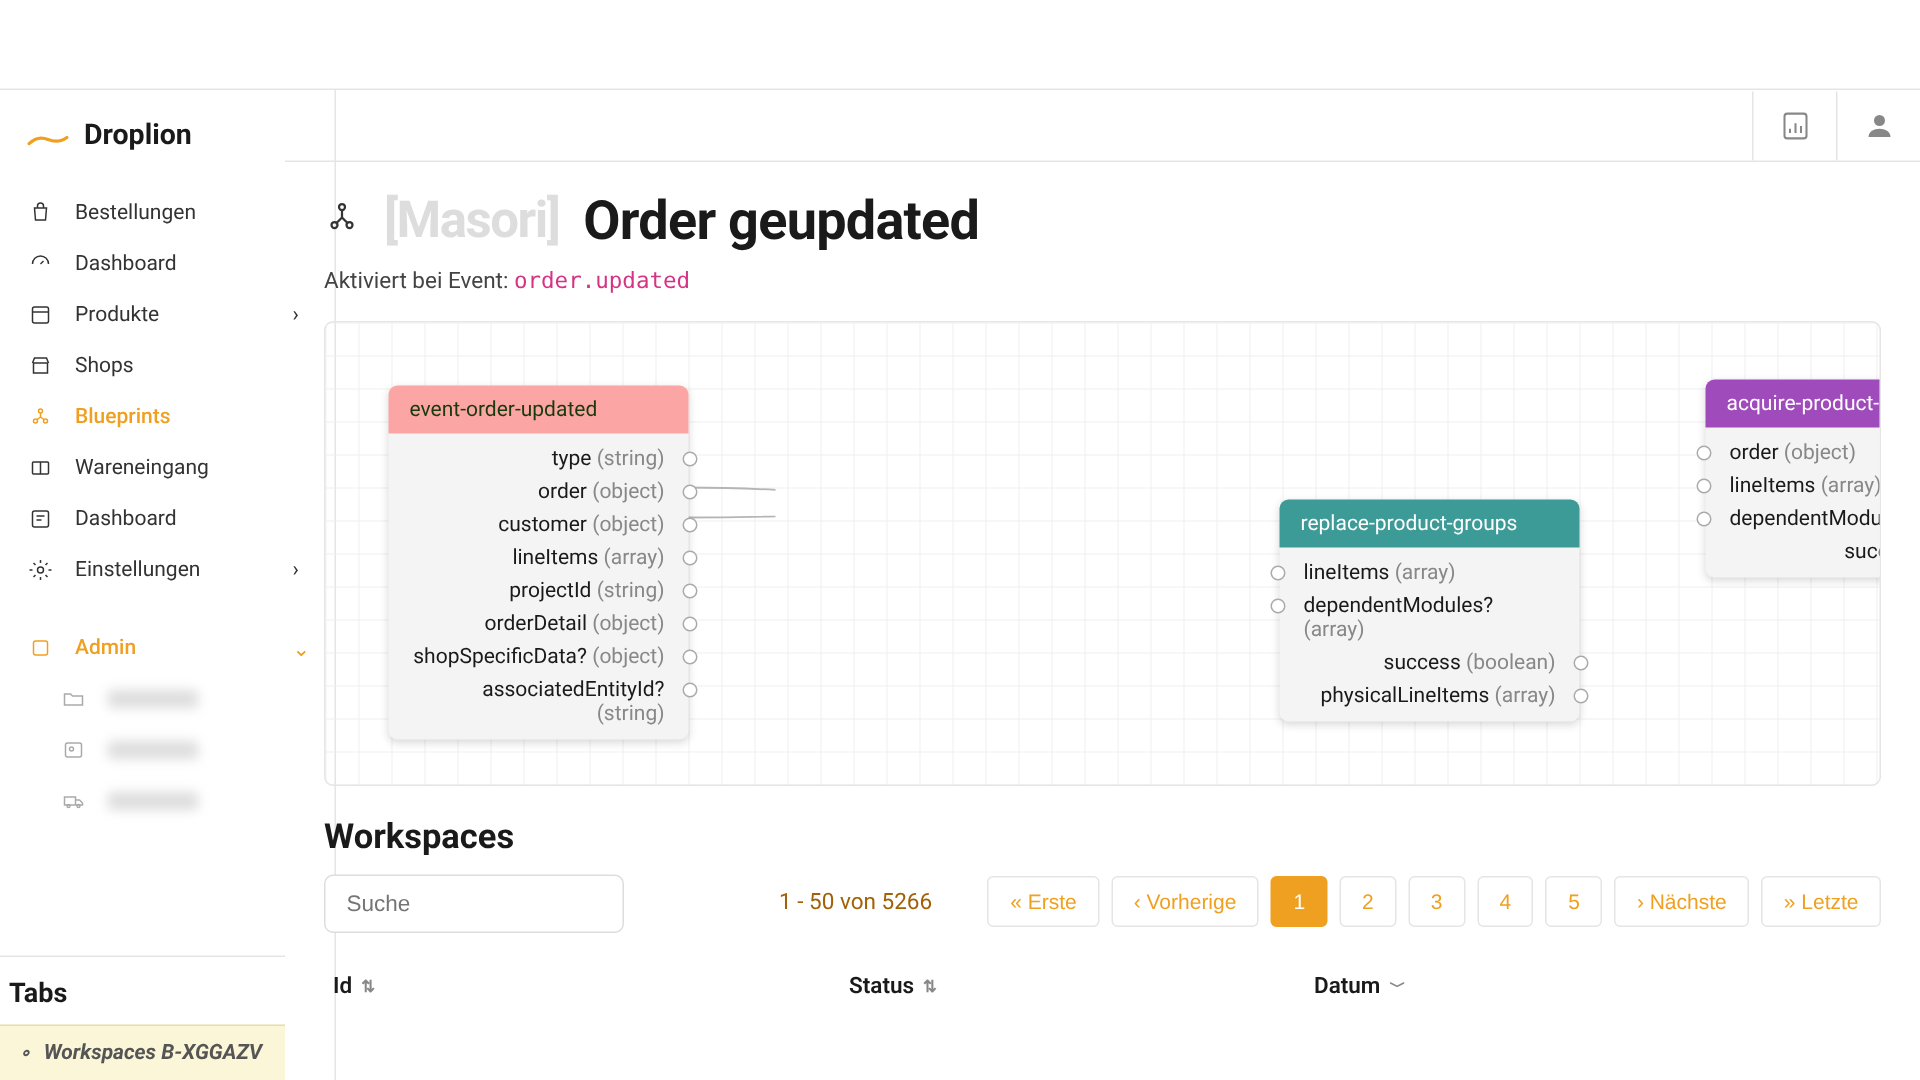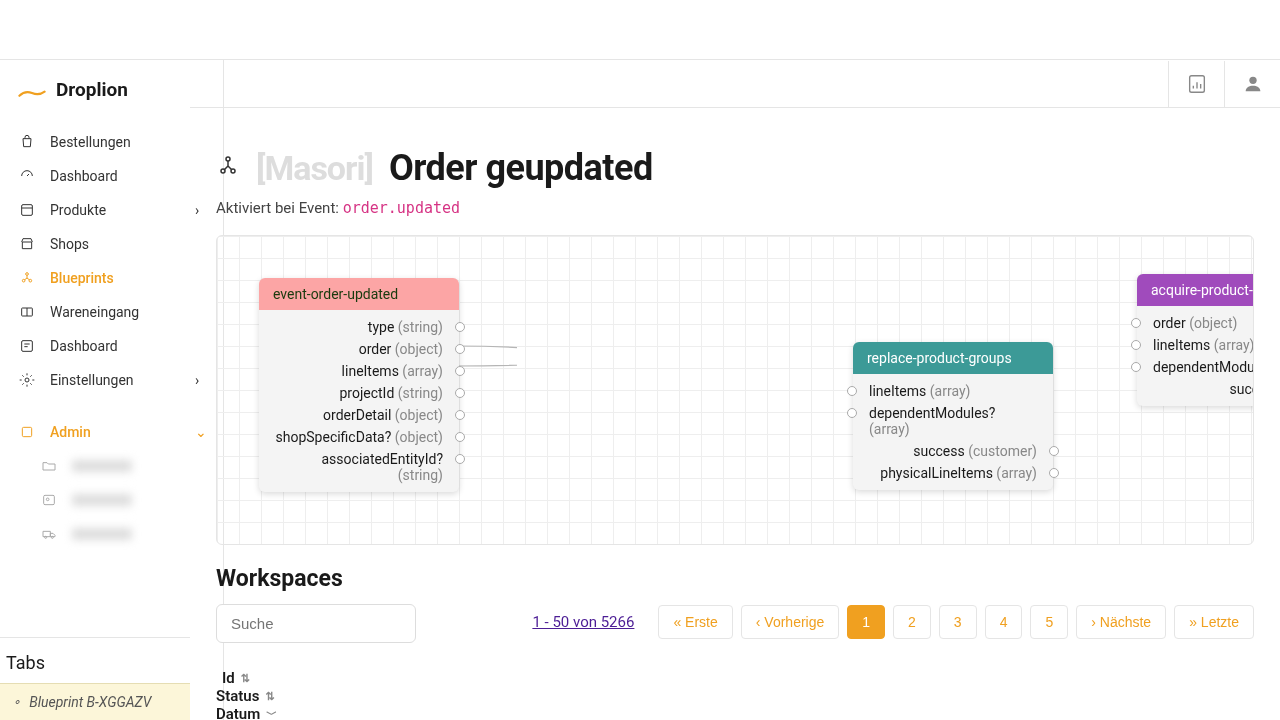--- a/index.html
+++ b/index.html
@@ -14,26 +14,26 @@
 .nav { padding: 6px 0; }
 .nav-item { display: flex; align-items: center; gap: 14px; padding: 8px 18px; color: #333; font-size: 14px; cursor: pointer; }
 .nav-item.active { color: #f0a020; font-weight: 500; }
 .nav-item.admin { color: #f0a020; margin-top: 18px; font-weight: 500; }
 .nav-item .spacer { flex: 1; }
 .nav-icon { width: 18px; height: 18px; display: flex; align-items: center; justify-content: center; }
 .nav-icon svg { width: 16px; height: 16px; stroke: currentColor; fill: none; stroke-width: 1.5; }
 .chevron { width: 10px; }
 .sub-item { display: flex; align-items: center; gap: 14px; padding: 8px 18px 8px 40px; cursor: pointer; font-size: 14px; color: #aaa; }
 .sub-item .blur { filter: blur(4px); background: #ddd; height: 12px; width: 60px; border-radius: 2px; }
-.tabs-section { position: absolute; bottom: 0; left: 0; width: 190px; border-top: 1px solid #e5e5e5; padding-top: 8px; }
+.tabs-section { position: absolute; bottom: 0; left: 0; width: 190px; border-top: 1px solid #e5e5e5; padding-top: 8px; font-weight: bold; }
 .tabs-label { font-size: 18px; padding: 6px 6px 10px 6px; }
 .tab-item { background: #fcf6d9; padding: 10px 12px; font-style: italic; font-size: 14px; display: flex; align-items: center; gap: 8px; color: #555; cursor: pointer; border-top: 1px solid #e5ddb3; }
 .tab-item-icon { font-size: 11px; }
 .main { position: absolute; top: 108px; left: 190px; right: 0; bottom: 0; padding: 18px 26px; overflow: hidden; }
-.title-row { display: flex; align-items: center; gap: 16px; margin-top: 21px; }
+.title-row { display: flex; align-items: center; gap: 16px; }
 .title-icon svg { width: 24px; height: 24px; stroke: #333; fill: none; stroke-width: 1.5; }
 .title-redacted { color: #ddd; font-weight: 700; font-size: 34px; letter-spacing: -1px; }
 .title { font-size: 36px; font-weight: 700; letter-spacing: -0.5px; }
 .subtitle { margin-top: 10px; font-size: 15px; color: #444; }
 .subtitle .event { color: #d63384; font-family: monospace; font-size: 15px; }
 .canvas { position: relative; margin-top: 18px; height: 310px; border: 1px solid #e5e5e5; border-radius: 6px; overflow: hidden;
   background-image:
     linear-gradient(#eee 1px, transparent 1px),
     linear-gradient(90deg, #eee 1px, transparent 1px);
   background-size: 22px 22px;
@@ -44,33 +44,33 @@
 .node-teal .node-header { background: #3c9a97; }
 .node-purple .node-header { background: #a04bbc; }
 .node-body { padding: 6px 0; }
 .prop { padding: 3px 16px; text-align: right; position: relative; }
 .prop.left { text-align: left; }
 .prop .type { color: #888; }
 .port { position: absolute; top: 6px; width: 10px; height: 10px; border-radius: 50%; background: #fff; border: 1px solid #aaa; }
 .port.right { right: -6px; }
 .port.left { left: -6px; }
 .node1 { left: 42px; top: 42px; width: 200px; }
-.node2 { left: 636px; top: 106px; width: 200px; }
+.node2 { left: 636px; top: 118px; width: 200px; }
 .node3 { left: 920px; top: 38px; width: 160px; }
 .edges { position: absolute; inset: 0; pointer-events: none; }
 .edges path { stroke: #b5b5b5; stroke-width: 1.2; fill: none; }
 .workspaces-title { font-size: 23px; font-weight: 700; margin-top: 20px; }
 .search-input { margin-top: 12px; padding: 10px 14px; border: 1px solid #ddd; border-radius: 6px; width: 200px; font-size: 15px; }
 .pagination-row { display: flex; align-items: center; gap: 8px; margin-top: -38px; justify-content: flex-end; }
-.range { font-size: 15px; color: #4c1d95; margin-right: 16px; text-decoration: underline; }
+.range { font-size: 15px; color: #a16207; margin-right: 29px; }
 .page-btn { padding: 8px 14px; border: 1px solid #e5e5e5; background: #fff; border-radius: 4px; font-size: 14px; cursor: pointer; color: #333; }
 .page-btn.nav-page { color: #f0a020; }
 .page-btn.active { background: #f0a020; color: #fff; border-color: #f0a020; }
 .page-btn.num { color: #f0a020; }
-.table-header { display: flex; margin-top: 30px; font-size: 15px; font-weight: 600; flex-direction: column; }
+.table-header { display: flex; margin-top: 30px; font-size: 15px; font-weight: 600; }
 .th { display: flex; align-items: center; gap: 6px; }
 .th-id { width: 350px; padding-left: 6px; }
 .th-status { width: 310px; }
 .th-date { width: 220px; }
 .sort-icon { font-size: 11px; color: #888; }
 </style>
 </head>
 <body>
 
 <div class="topspace"></div>
@@ -216,21 +216,21 @@
         </span>
         <span class="blur"></span>
       </div>
   </div>
 </div>
 
 <div class="tabs-section">
   <div class="tabs-label">Tabs</div>
   <div class="tab-item">
     <span class="tab-item-icon">⚬</span>
-    <span>Blueprint B-XGGAZV</span>
+    <span>Workspaces B-XGGAZV</span>
   </div>
 </div>
 
 <div class="main">
   <div class="title-row">
     <span class="title-icon"><svg viewBox="0 0 24 24">
           <circle cx="12" cy="5" r="2"></circle>
           <circle cx="7" cy="17" r="2"></circle>
           <circle cx="17" cy="17" r="2"></circle>
           <path d="M12 7v5M12 12l-4 4M12 12l4 4"></path>
@@ -255,34 +255,35 @@
       <path d="M836 225 C 900 230, 900 110, 920 108"></path>
       <path d="M836 200 C 880 200, 900 128, 920 128"></path>
       <path d="M836 225 C 960 240, 1000 280, 1100 310"></path>
     </svg>
 
     <div class="node node-green node1">
       <div class="node-header">event-order-updated</div>
       <div class="node-body" id="n1-body">
           <div class="prop">type <span class="type">(string)</span><span class="port right"></span></div>
           <div class="prop">order <span class="type">(object)</span><span class="port right"></span></div>
+          <div class="prop">customer <span class="type">(object)</span><span class="port right"></span></div>
           <div class="prop">lineItems <span class="type">(array)</span><span class="port right"></span></div>
           <div class="prop">projectId <span class="type">(string)</span><span class="port right"></span></div>
           <div class="prop">orderDetail <span class="type">(object)</span><span class="port right"></span></div>
           <div class="prop">shopSpecificData? <span class="type">(object)</span><span class="port right"></span></div>
           <div class="prop">associatedEntityId? <span class="type">(string)</span><span class="port right"></span></div>
         </div>
     </div>
 
     <div class="node node-teal node2">
       <div class="node-header">replace-product-groups</div>
       <div class="node-body" id="n2-body">
           <div class="prop left">lineItems <span class="type">(array)</span><span class="port left"></span></div>
           <div class="prop left">dependentModules? <span class="type">(array)</span><span class="port left"></span></div>
-          <div class="prop">success <span class="type">(customer)</span><span class="port right"></span></div>
+          <div class="prop">success <span class="type">(boolean)</span><span class="port right"></span></div>
           <div class="prop">physicalLineItems <span class="type">(array)</span><span class="port right"></span></div>
         </div>
     </div>
 
     <div class="node node-purple node3">
       <div class="node-header">acquire-product-</div>
       <div class="node-body" id="n3-body">
           <div class="prop left">order <span class="type">(object)</span><span class="port left"></span></div>
           <div class="prop left">lineItems <span class="type">(array)</span><span class="port left"></span></div>
           <div class="prop left">dependentModu <span class="type"></span><span class="port left"></span></div>

